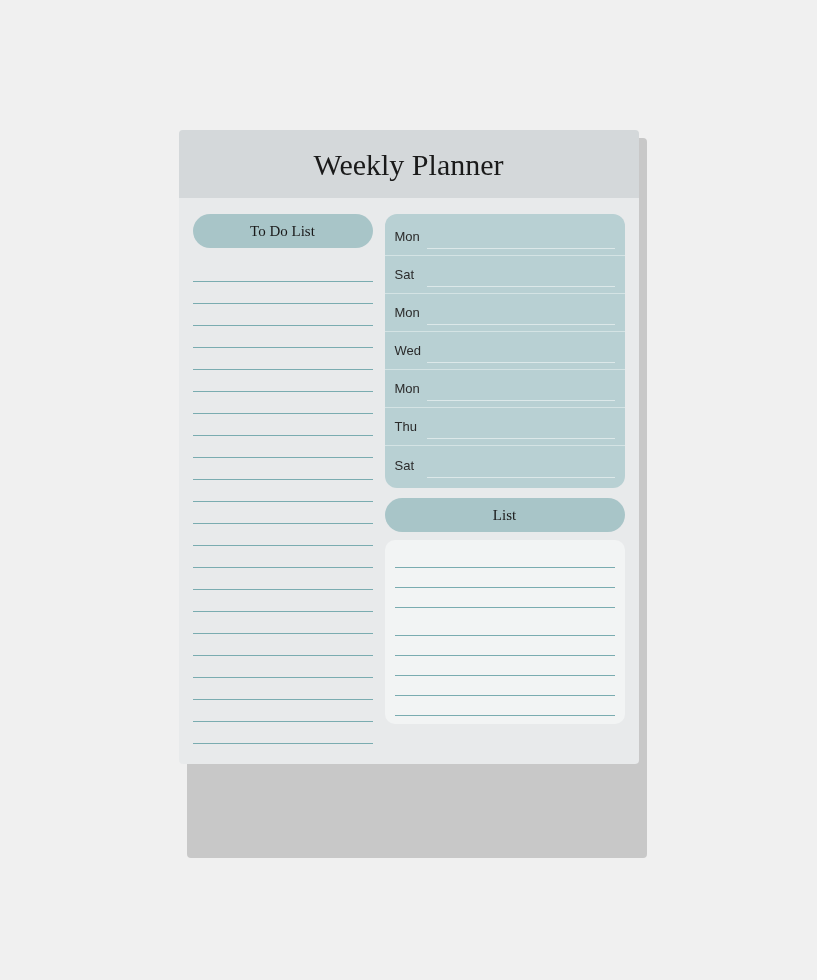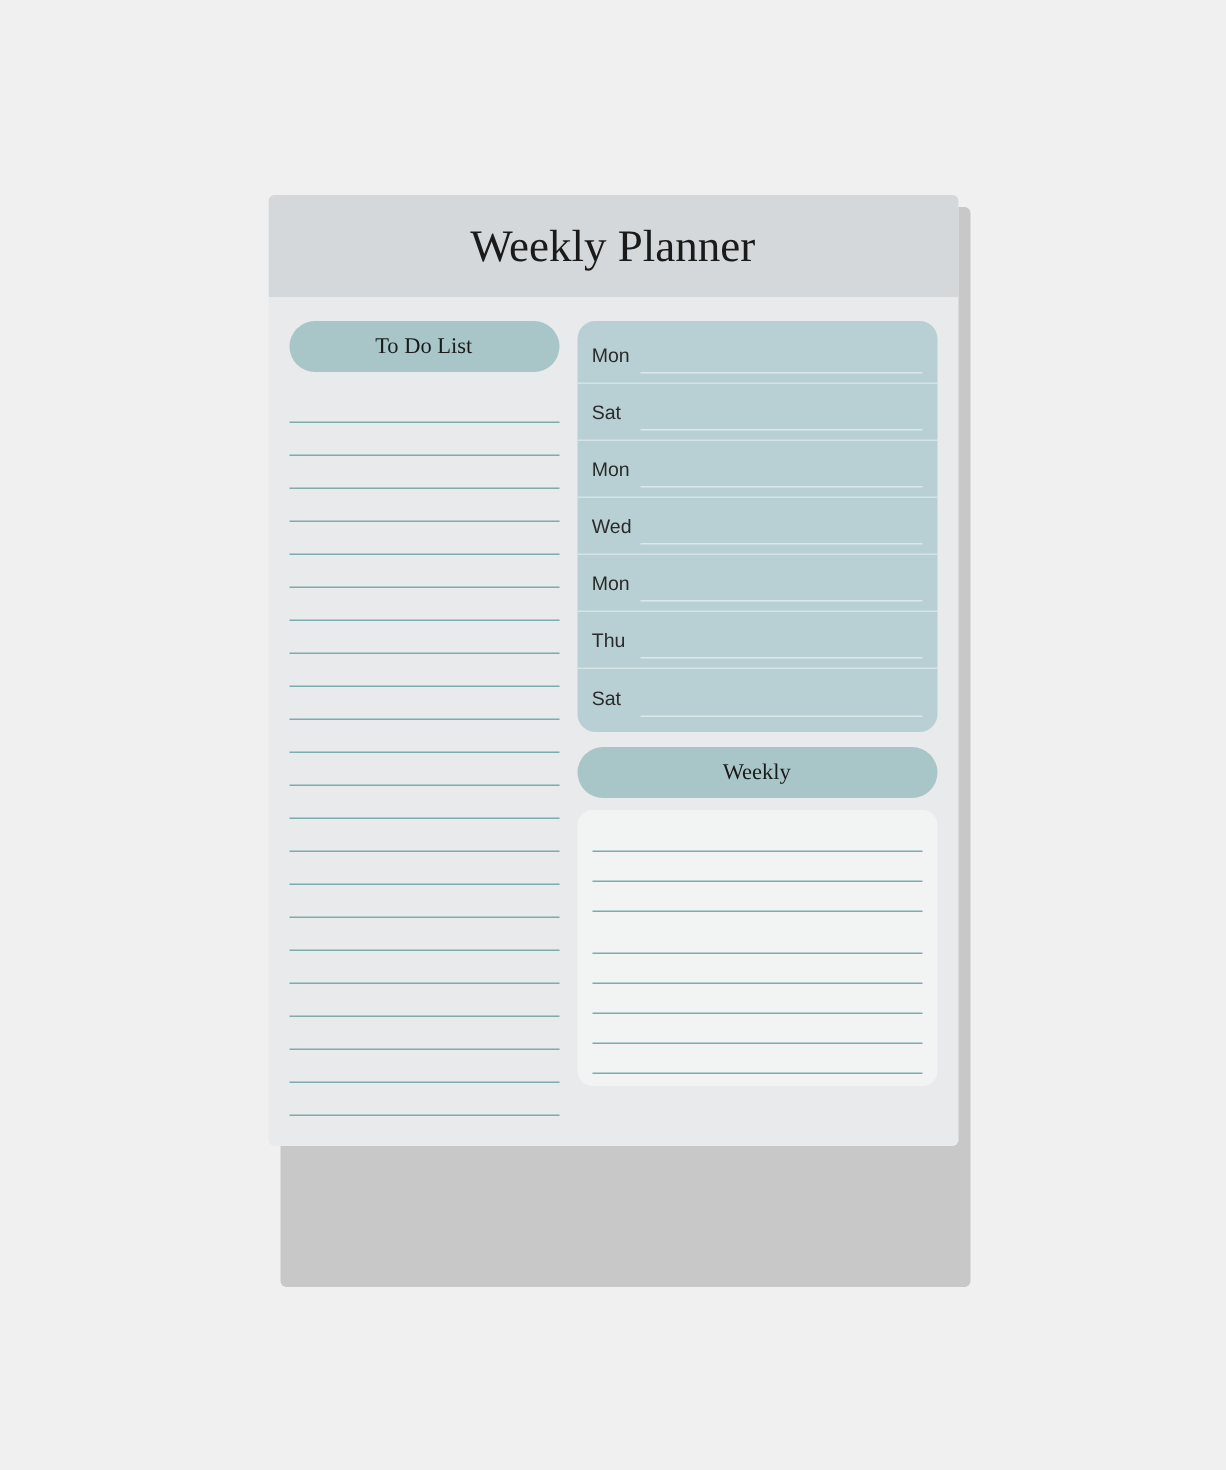--- a/index.html
+++ b/index.html
@@ -252,21 +252,21 @@
             <div class="day-line-area"></div>
           </div>
           <div class="day-row">
             <span class="day-label">Sat</span>
             <div class="day-line-area"></div>
           </div>
         </div>
 
         <div class="notes-section">
           <div class="notes-header">
-            <span class="notes-header-text">Weekly</span>
+            <span class="notes-header-text">List</span>
           </div>
           <div class="notes-body">
 
           <div class="notes-line"></div>
               <div class="notes-line"></div>
               <div class="notes-line"></div>
               <div class="notes-spacer"></div>
               <div class="notes-line"></div>
               <div class="notes-line"></div>
               <div class="notes-line"></div>

